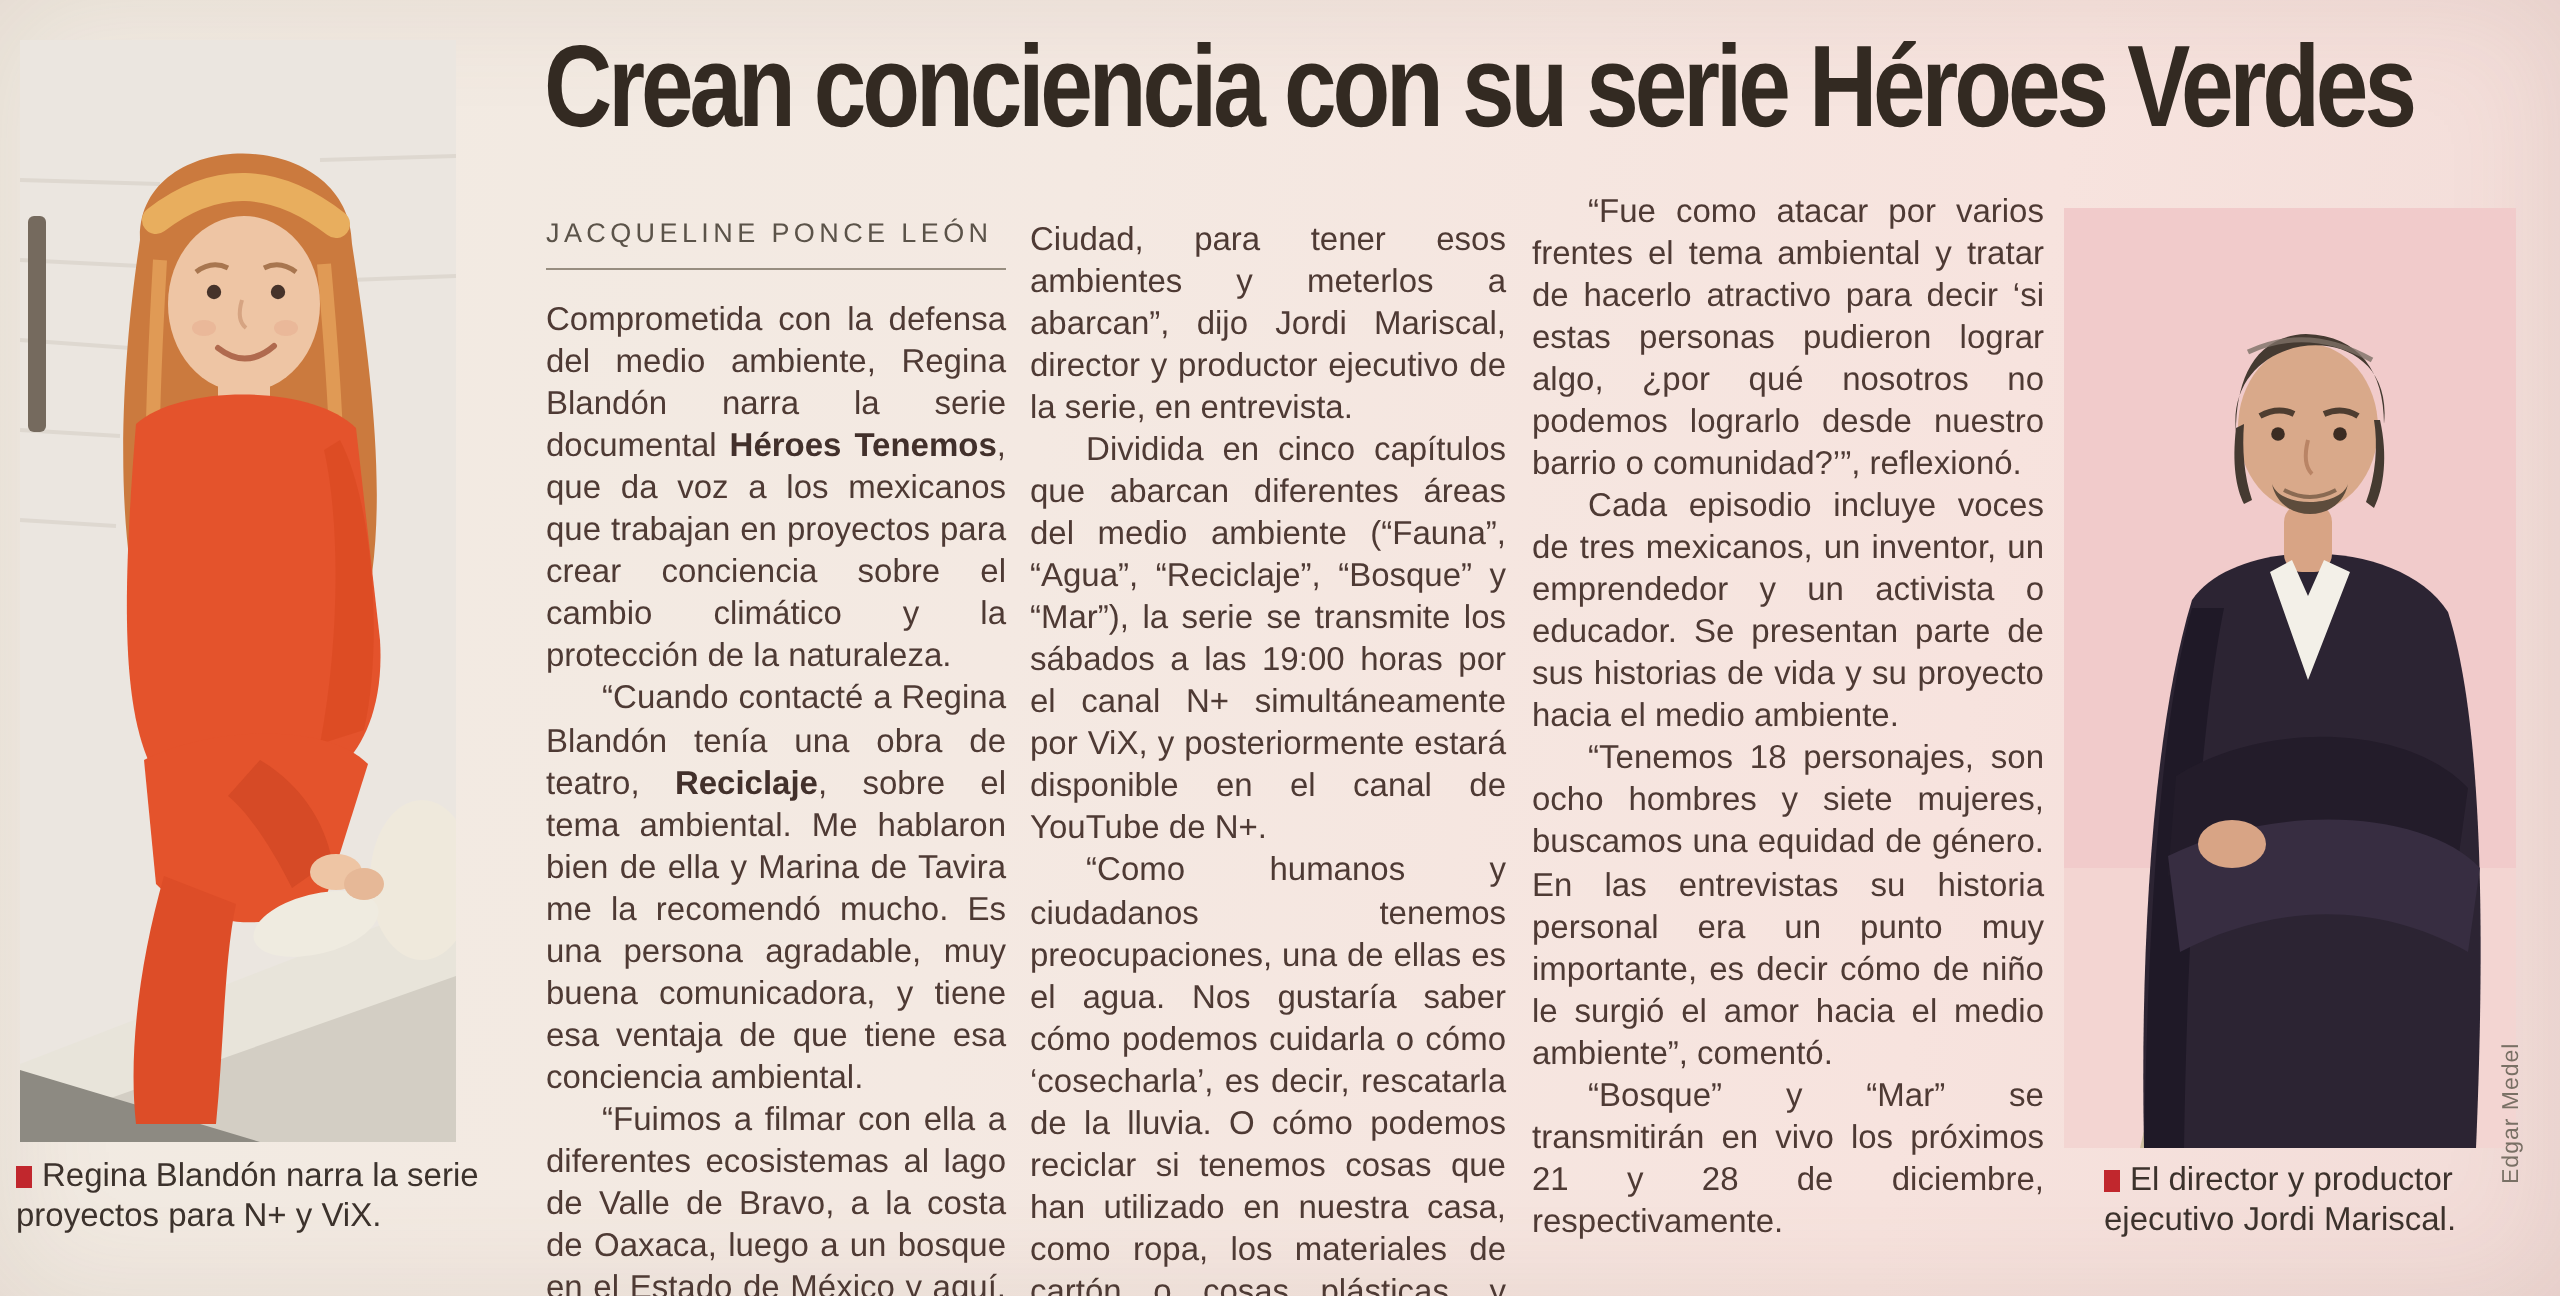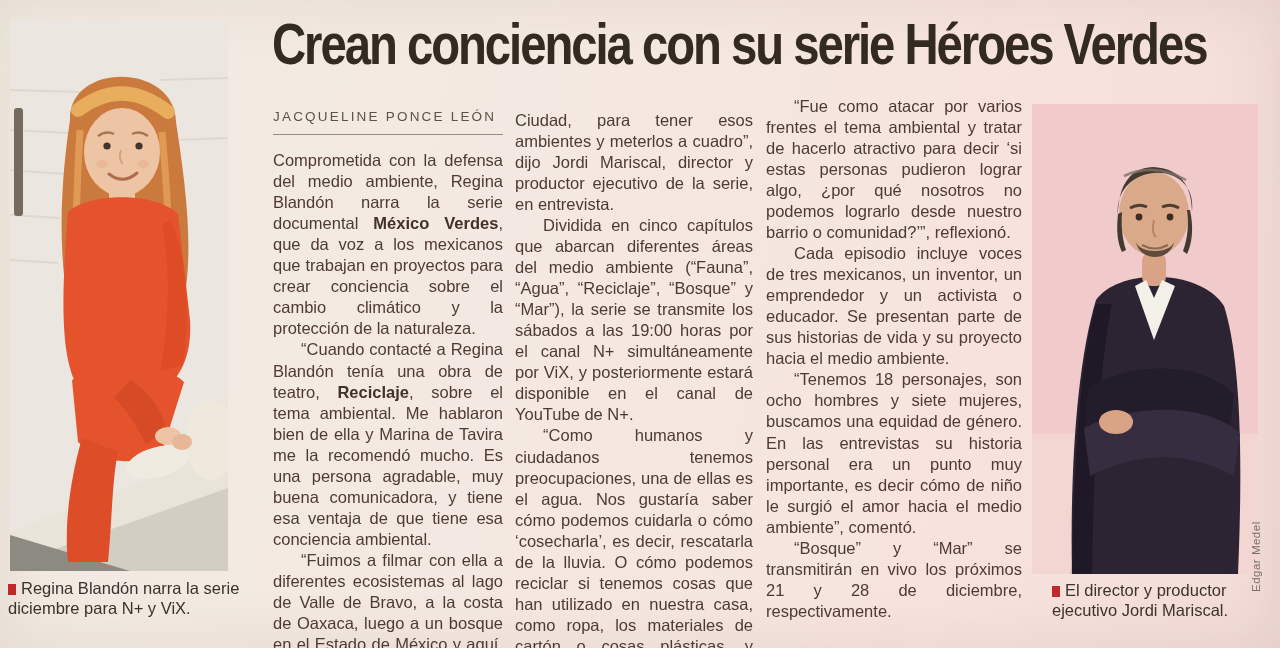--- a/index.html
+++ b/index.html
@@ -93,32 +93,32 @@
   <path d="M62,360 C92,344 152,340 174,362 L152,432 C120,448 88,442 68,422 Z" fill="#e4532c"></path>
   <path d="M72,418 C60,460 54,506 58,542 L98,542 C102,502 102,460 108,432 Z" fill="#dd4d28"></path>
   <path d="M120,360 C140,372 152,390 156,410 L136,424 C126,404 114,386 104,378 Z" fill="#c8421f" opacity=".5"></path>
 
   <ellipse cx="148" cy="442" rx="32" ry="15" fill="#efebe0" transform="rotate(-14 148 442)"></ellipse>
   <ellipse cx="158" cy="416" rx="13" ry="9" fill="#eec5a4"></ellipse>
   <ellipse cx="172" cy="422" rx="10" ry="8" fill="#e6b897"></ellipse>
 </svg>
 
 <div class="caption caption-left">
-  <span class="bullet"></span><span>Regina Blandón narra la serie diciembre para N+ y ViX.</span>
+  <span class="bullet"></span><span>Regina Blandón narra la serie proyectos para N+ y ViX.</span>
 </div>
 
 <div class="col col-1">
   <span class="byline">JACQUELINE PONCE LEÓN</span>
-  <p><span>Comprometida con la defensa del medio ambiente, Regina Blandón narra la serie documental </span><b>México Verdes</b><span>, que da voz a los mexicanos que trabajan en proyectos para crear conciencia sobre el cambio climático y la protección de la naturaleza.</span></p>
+  <p><span>Comprometida con la defensa del medio ambiente, Regina Blandón narra la serie documental </span><b>Héroes Tenemos</b><span>, que da voz a los mexicanos que trabajan en proyectos para crear conciencia sobre el cambio climático y la protección de la naturaleza.</span></p>
   <p class="indent"><span>“Cuando contacté a Regina Blandón tenía una obra de teatro, </span><b>Reciclaje</b><span>, sobre el tema ambiental. Me hablaron bien de ella y Marina de Tavira me la recomendó mucho. Es una persona agradable, muy buena comunicadora, y tiene esa ventaja de que tiene esa conciencia ambiental.</span></p>
   <p class="indent"><span>“Fuimos a filmar con ella a diferentes ecosistemas al lago de Valle de Bravo, a la costa de Oaxaca, luego a un bosque en el Estado de México y aquí, en la</span></p>
 </div>
 
 <div class="col col-2">
-  <p><span>Ciudad, para tener esos ambientes y meterlos a cuadro”, dijo Jordi Mariscal, director y productor ejecutivo de la serie, en entrevista.</span></p>
+  <p><span>Ciudad, para tener esos ambientes y meterlos a abarcan”, dijo Jordi Mariscal, director y productor ejecutivo de la serie, en entrevista.</span></p>
   <p class="indent"><span>Dividida en cinco capítulos que abarcan diferentes áreas del medio ambiente (“Fauna”, “Agua”, “Reciclaje”, “Bosque” y “Mar”), la serie se transmite los sábados a las 19:00 horas por el canal N+ simultáneamente por ViX, y posteriormente estará disponible en el canal de YouTube de N+.</span></p>
   <p class="indent"><span>“Como humanos y ciudadanos tenemos preocupaciones, una de ellas es el agua. Nos gustaría saber cómo podemos cuidarla o cómo ‘cosecharla’, es decir, rescatarla de la lluvia. O cómo podemos reciclar si tenemos cosas que han utilizado en nuestra casa, como ropa, los materiales de cartón o cosas plásticas, y cómo podemos llevarlos a reciclar.</span></p>
 </div>
 
 <div class="col col-3">
   <p class="indent"><span>“Fue como atacar por varios frentes el tema ambiental y tratar de hacerlo atractivo para decir ‘si estas personas pudieron lograr algo, ¿por qué nosotros no podemos lograrlo desde nuestro barrio o comunidad?’”, reflexionó.</span></p>
   <p class="indent"><span>Cada episodio incluye voces de tres mexicanos, un inventor, un emprendedor y un activista o educador. Se presentan parte de sus historias de vida y su proyecto hacia el medio ambiente.</span></p>
   <p class="indent"><span>“Tenemos 18 personajes, son ocho hombres y siete mujeres, buscamos una equidad de género. En las entrevistas su historia personal era un punto muy importante, es decir cómo de niño le surgió el amor hacia el medio ambiente”, comentó.</span></p>
   <p class="indent"><span>“Bosque” y “Mar” se transmitirán en vivo los próximos 21 y 28 de diciembre, respectivamente.</span></p>
 </div>

